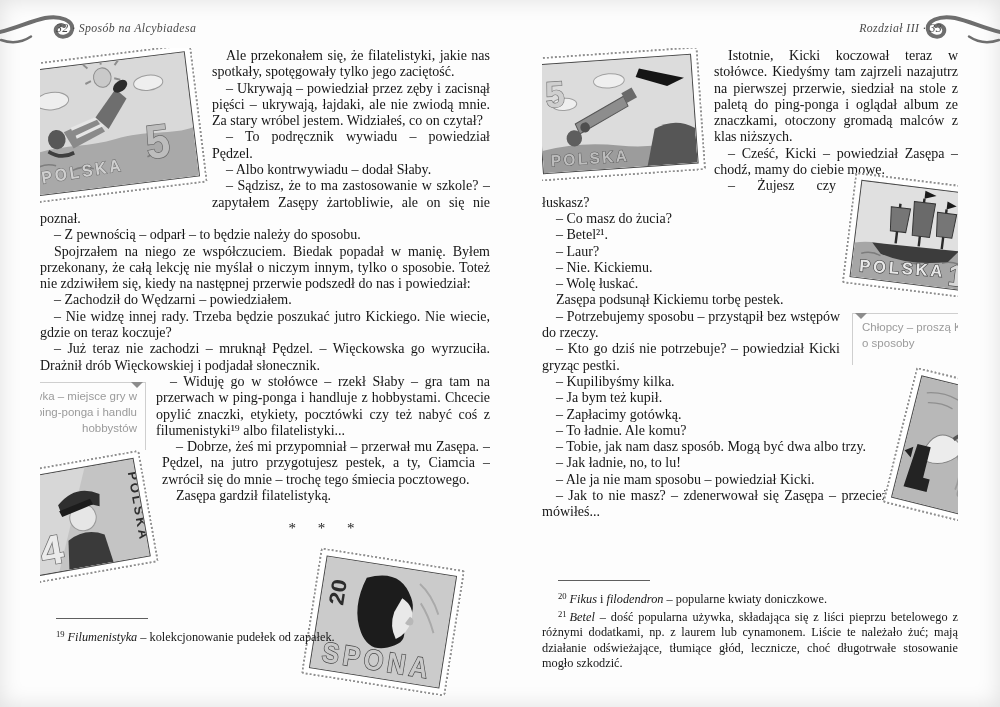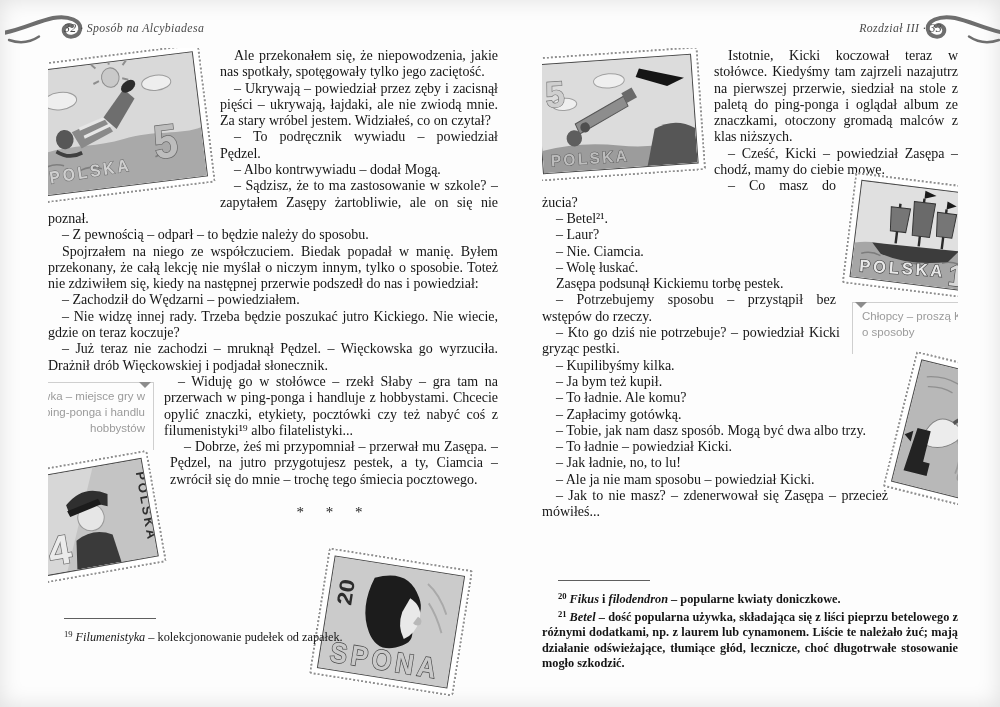--- a/index.html
+++ b/index.html
@@ -2,21 +2,21 @@
 <html lang="pl"><head>
 <meta charset="utf-8">
 <style>
   html,body{margin:0;padding:0;background:#e8e8e8;}
   .spread{
     position:relative;width:1000px;height:707px;background:#fdfdfd;
     overflow:hidden;box-shadow:inset 0 0 22px rgba(0,0,0,.12);
     font-family:"Liberation Serif",serif;color:#151515;
   }
   .page{position:absolute;top:0;width:500px;height:707px;}
-  .page-left{left:8px;}
+  .page-left{left:0;}
   .page-right{left:500px;}
 
   .flourish{position:absolute;top:8px;width:88px;height:42px;color:#6e6e6e;}
   .flourish.fl-left{left:-3px;}
   .flourish.fl-right{right:-3px;transform:scaleX(-1);}
 
   .running-head{
     position:absolute;top:21px;font-size:11.8px;font-style:italic;
     color:#4a4a4a;letter-spacing:.4px;
   }
@@ -71,21 +71,21 @@
   }
   .note-right::before{left:2px;}
 
   .asterisks{
     text-align:center;font-size:15px;letter-spacing:9px;margin-top:16px;color:#222;
   }
 
   
   .footnotes{position:absolute;font-size:12.3px;line-height:15.2px;text-align:justify;}
   .fn-left{left:40px;top:618px;width:332px;}
-  .fn-right{left:42px;top:580px;width:416px;font-weight:bold;}
+  .fn-right{left:42px;top:580px;width:416px;}
   .fn-rule{border-top:1px solid #5f5f5f;width:92px;margin:0 0 8px 16px;}
   .footnotes p{margin:0;text-indent:16px;}
   .footnotes sup{font-size:8.6px;vertical-align:4px;margin-right:3px;}
 </style>
 </head>
 <body>
 
 <div class="spread">
 
   <section class="page page-left">
@@ -111,24 +111,24 @@
             <polygon points="38,60 72,50 80,64 46,76" fill="#8a8a8a"></polygon>
             <path d="M46 58 l30 -8 M50 66 l30 -9" stroke="#e6e6e6" stroke-width="3"></path>
             <polygon points="72,50 96,26 106,36 84,62" fill="#6e6e6e"></polygon>
             <ellipse cx="101" cy="24" rx="8" ry="5" fill="#2c2c2c" transform="rotate(-25 101 24)"></ellipse>
             <text x="120" y="94" font-size="44" fill="#bdbdbd" stroke="#6a6a6a" stroke-width="1.4" paint-order="stroke">5</text>
             <text x="10" y="105" font-size="16" letter-spacing="3" fill="#cfcfcf" stroke="#6f6f6f" stroke-width="1" paint-order="stroke" transform="rotate(-2 10 105)">POLSKA</text>
           </svg>
         </div>
       </div>
 
-      <p>Ale przekonałem się, że niepowodzenia, jakie nas spotkały, spotęgowały tylko jego zaciętość.</p>
+      <p>Ale przekonałem się, że filatelistyki, jakie nas spotkały, spotęgowały tylko jego zaciętość.</p>
       <p>– Ukrywają – powiedział przez zęby i zacisnął pięści – ukrywają, łajdaki, ale nie zwiodą mnie. Za stary wróbel jestem. Widziałeś, co on czytał?</p>
       <p>– To podręcznik wywiadu – powiedział Pędzel.</p>
-      <p>– Albo kontrwywiadu – dodał Mogą.</p>
+      <p>– Albo kontrwywiadu – dodał Słaby.</p>
       <p>– Sądzisz, że to ma zastosowanie w szkole? – zapytałem Zasępy żartobliwie, ale on się nie poznał.</p>
       <p>– Z pewnością – odparł – to będzie należy do sposobu.</p>
       <p>Spojrzałem na niego ze współczuciem. Biedak popadał w manię. Byłem przekonany, że całą lekcję nie myślał o niczym innym, tylko o sposobie. Toteż nie zdziwiłem się, kiedy na następnej przerwie podszedł do nas i powiedział:</p>
       <p>– Zachodził do Wędzarni – powiedziałem.</p>
       <p>– Nie widzę innej rady. Trzeba będzie poszukać jutro Kickiego. Nie wiecie, gdzie on teraz koczuje?</p>
       <p>– Już teraz nie zachodzi – mruknął Pędzel. – Więckowska go wyrzuciła. Drażnił drób Więckowskiej i podjadał słonecznik.</p>
 
       <aside class="margin-note note-left">
         <span>Stołówka – miejsce gry w ping-ponga i handlu hobbystów</span>
       </aside>
@@ -144,20 +144,21 @@
             <circle cx="52" cy="48" r="13" fill="#e6e6e6" stroke="#9a9a9a"></circle>
             <path d="M30 32 Q50 14 72 28 L70 40 Q50 30 32 42 Z" fill="#2f2f2f"></path>
             <path d="M30 38 L62 31 L64 37 L32 44 Z" fill="#1c1c1c"></path>
             <text x="5" y="88" font-size="40" fill="#ebebeb" stroke="#6a6a6a" stroke-width="1.4" paint-order="stroke">4</text>
             <text transform="translate(103 12) rotate(90)" font-size="13" letter-spacing="2.5" fill="#2e2e2e">POLSKA</text>
           </svg>
         </div>
       </div>
 
       <p>– Dobrze, żeś mi przypomniał – przerwał mu Zasępa. – Pędzel, na jutro przygotujesz pestek, a ty, Ciamcia – zwrócił się do mnie – trochę tego śmiecia pocztowego.</p>
+      <p>Zasępa gardził filatelistyką.</p>
 
       <div class="asterisks">* * *</div>
     </div>
 
     <div class="stamp s3">
       <div class="stamp-inner">
         <svg viewBox="0 0 136 106" preserveAspectRatio="none">
           <rect width="136" height="106" fill="#cbcbcb"></rect>
           <path d="M100 12 q14 8 24 26 M104 30 q10 10 18 26" stroke="#a9a9a9" stroke-width="2" fill="none"></path>
           <path d="M44 14 Q78 0 93 26 Q102 40 89 54 Q97 66 84 73 Q60 86 47 66 Q33 44 44 14 Z" fill="#1c1c1c"></path>
@@ -219,24 +220,25 @@
             <polygon points="56,14 78,14 76,48 58,48" fill="#6a6a6a" stroke="#333333"></polygon>
             <polygon points="81,22 101,22 99,46 83,46" fill="#767676" stroke="#333333"></polygon>
             <polygon points="66,10 78,6 66,2" fill="#1a1a1a"></polygon>
             <polygon points="90,18 100,14 90,10" fill="#1a1a1a"></polygon>
             <text x="8" y="90" font-size="17" letter-spacing="3" fill="#e8e8e8" stroke="#3f3f3f" stroke-width="1.2" paint-order="stroke" transform="rotate(-3 8 90)">POLSKA</text>
             <text x="100" y="93" font-size="30" fill="#d8d8d8" stroke="#3f3f3f" stroke-width="1.2" paint-order="stroke">1</text>
           </svg>
         </div>
       </div>
 
+      <p>– Żujesz czy łuskasz?</p>
       <p>– Co masz do żucia?</p>
       <p>– Betel²¹.</p>
       <p>– Laur?</p>
-      <p>– Nie. Ciamcia.</p>
+      <p>– Nie. Kickiemu.</p>
       <p>– Wolę łuskać.</p>
       <p>Zasępa podsunął Kickiemu torbę pestek.</p>
 
       <aside class="margin-note note-right">
         <span>Chłopcy – proszą Kickiego o sposoby</span>
       </aside>
 
       <p>– Potrzebujemy sposobu – przystąpił bez wstępów do rzeczy.</p>
       <p>– Kto go dziś nie potrzebuje? – powiedział Kicki gryząc pestki.</p>
 
@@ -251,24 +253,23 @@
             <polygon points="14,72 30,72 30,106 38,106 38,120 10,120" fill="#232323"></polygon>
             <polygon points="10,76 1,82 10,88" fill="#232323"></polygon>
             <text x="56" y="36" font-size="30" fill="#333333" transform="rotate(10 62 30)">2</text>
             <text transform="translate(84 118) rotate(-90)" font-size="16" letter-spacing="2" fill="#9b9b9b">SPONA</text>
           </svg>
         </div>
       </div>
 
       <p>– Kupilibyśmy kilka.</p>
       <p>– Ja bym też kupił.</p>
+      <p>– Zapłacimy gotówką.</p>
       <p>– To ładnie. Ale komu?</p>
-      <p>– Zapłacimy gotówką.</p>
       <p>– Tobie, jak nam dasz sposób. Mogą być dwa albo trzy.</p>
-      <p>– To ładnie – powiedział Kicki.</p>
       <p>– Jak ładnie, no, to lu!</p>
       <p>– Ale ja nie mam sposobu – powiedział Kicki.</p>
       <p>– Jak to nie masz? – zdenerwował się Zasępa – przecież mówiłeś...</p>
 
     </div>
 
     <div class="footnotes fn-right">
       <div class="fn-rule"></div>
       <p><sup>20</sup><i>Fikus</i><span> i </span><i>filodendron</i><span> – popularne kwiaty doniczkowe.</span></p>
       <p><sup>21</sup><i>Betel</i><span></span><i></i><span> – dość popularna używka, składająca się z liści pieprzu betelowego z różnymi dodatkami, np. z laurem lub cynamonem. Liście te należało żuć; mają działanie odświeżające, tłumiące głód, lecznicze, choć długotrwałe stosowanie mogło szkodzić.</span></p>

